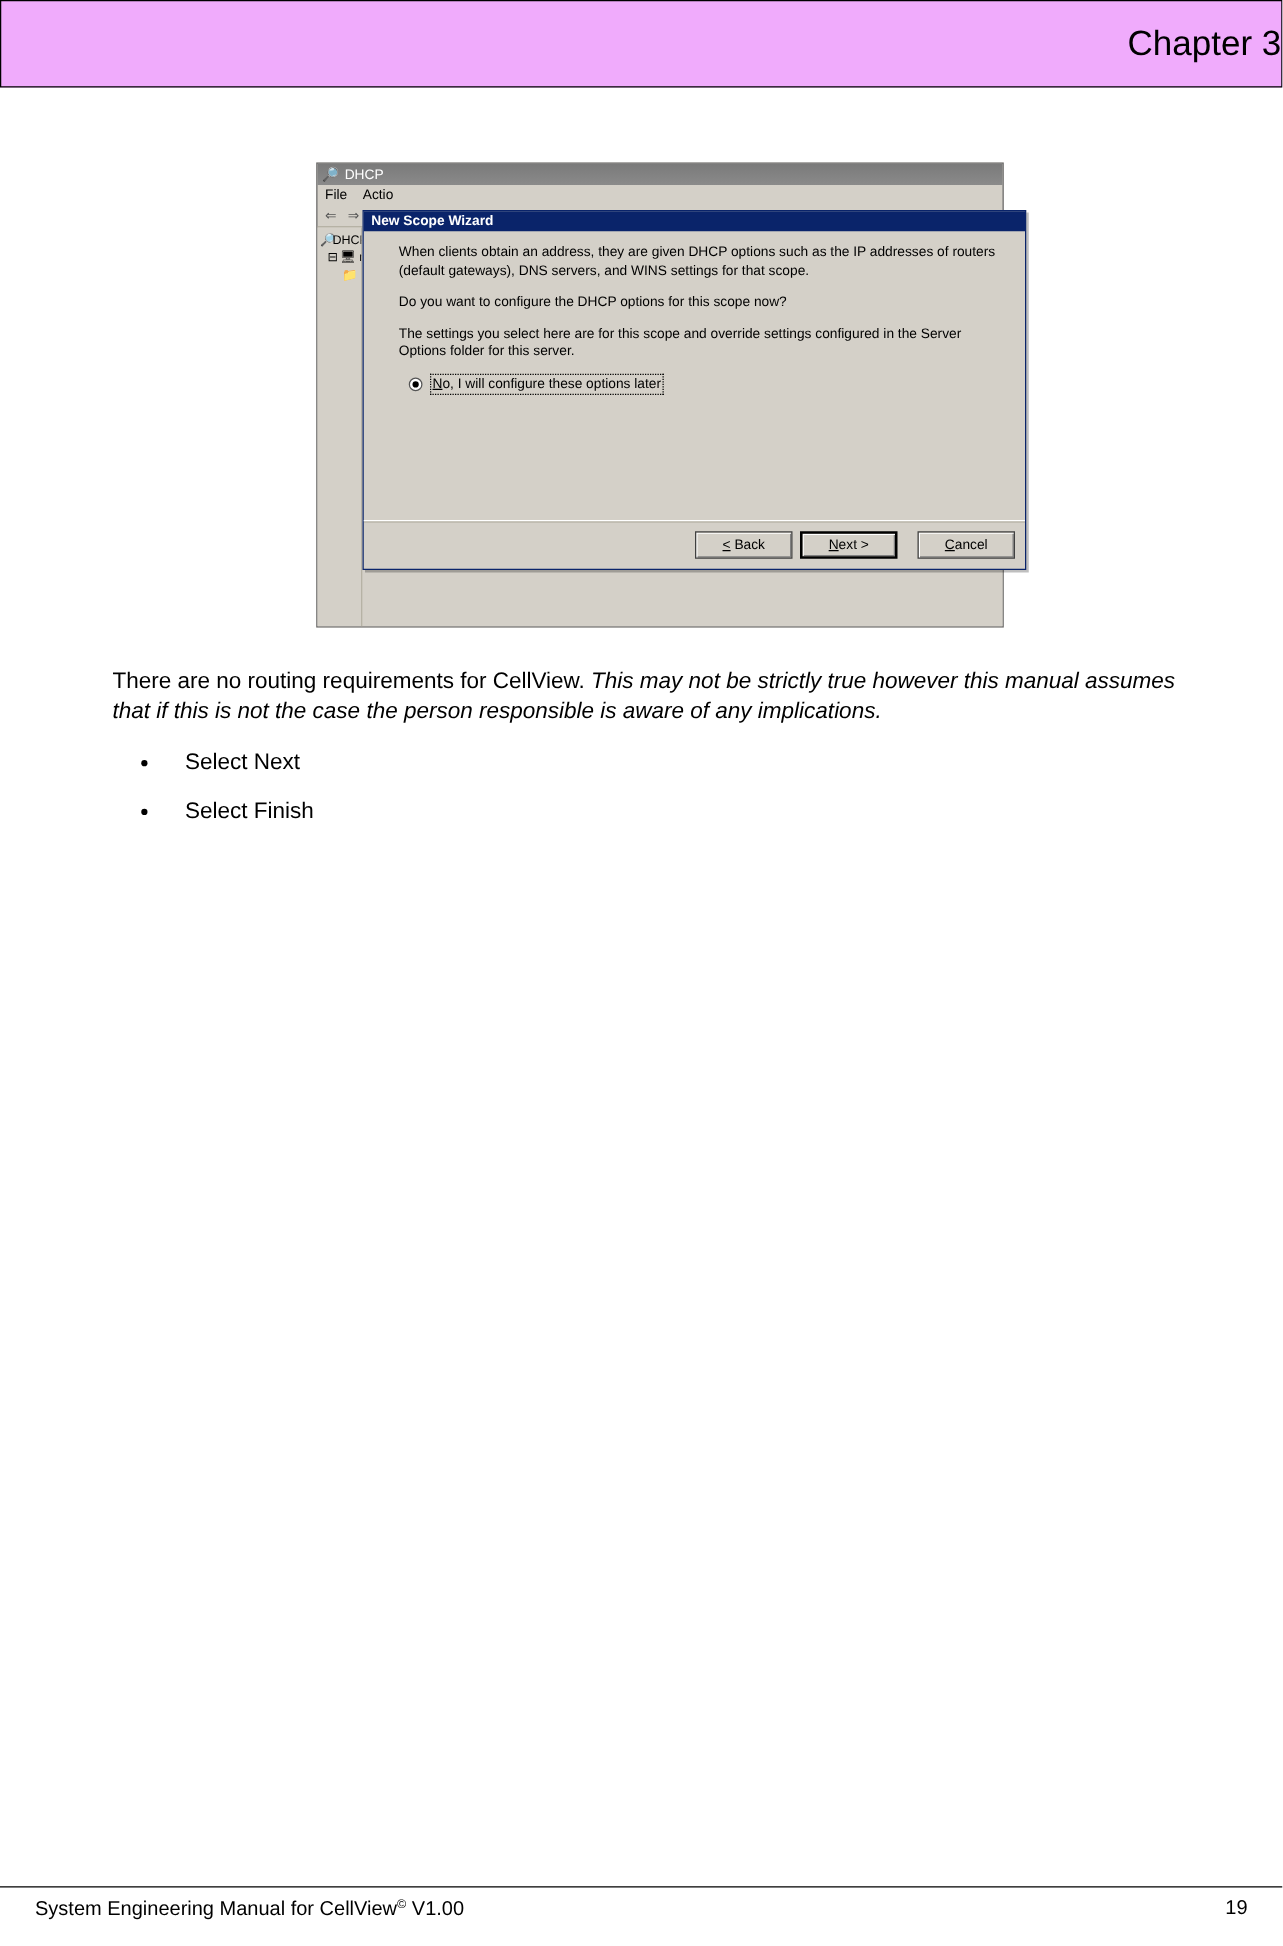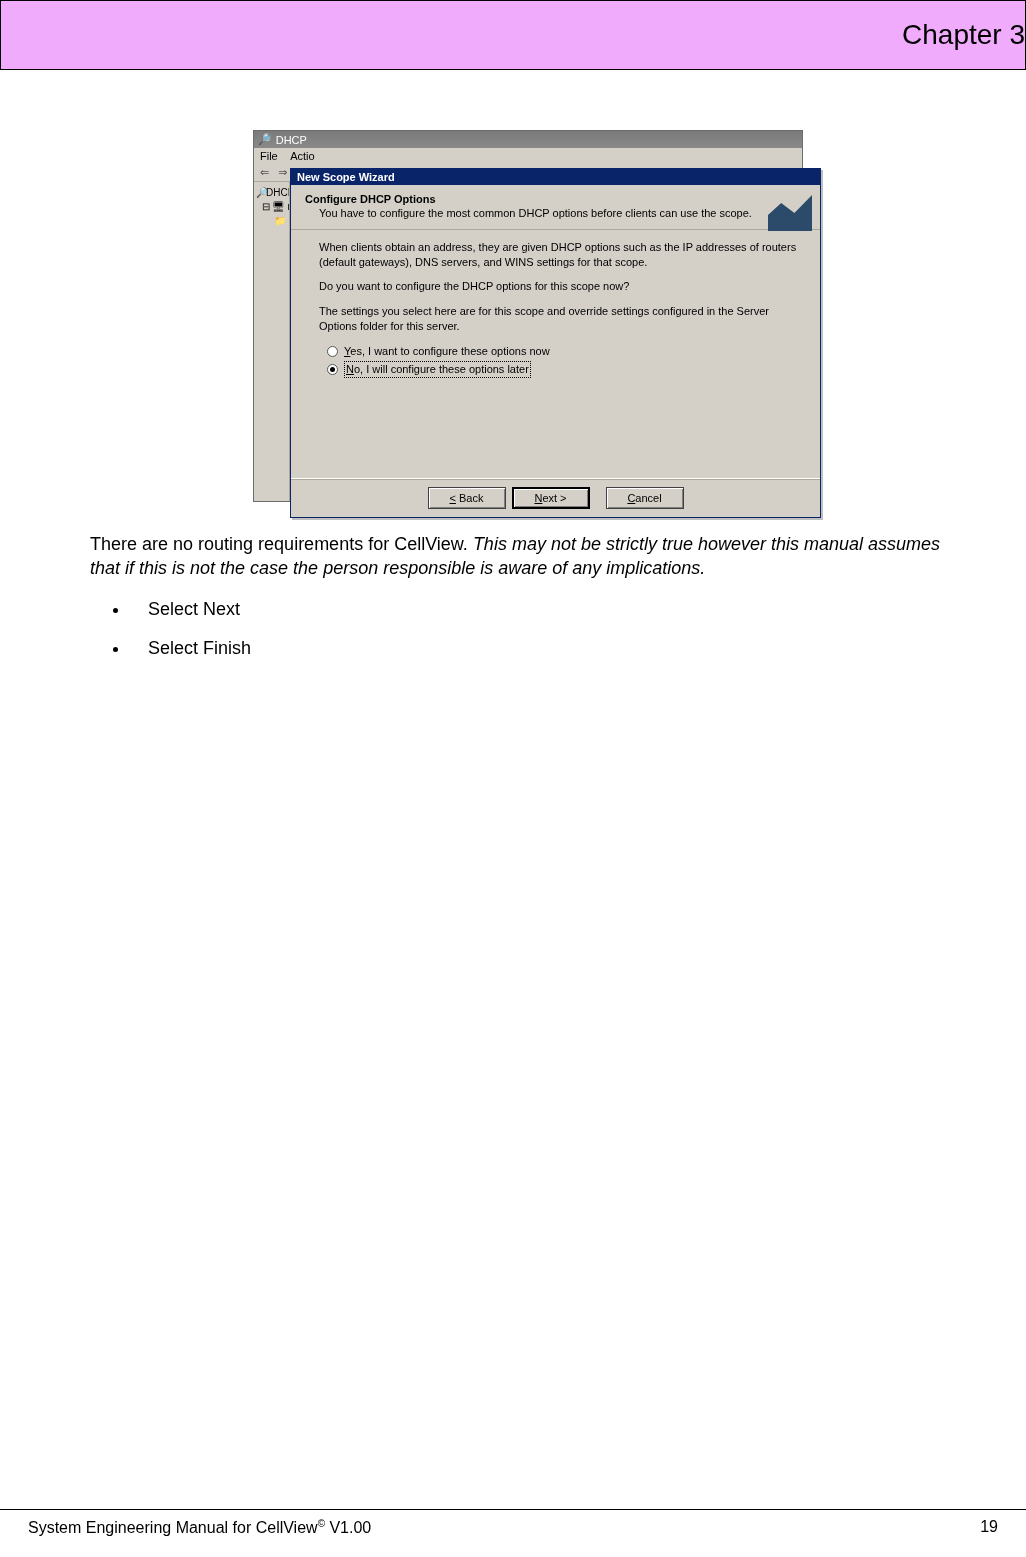--- a/index.html
+++ b/index.html
@@ -115,21 +115,21 @@
     margin-right:6px; background:#fff; display:inline-flex;
     align-items:center;justify-content:center;flex-shrink:0;
   }
   .radio.sel::after { content:""; width:5px;height:5px;background:#000;border-radius:50%; }
   .opt .u::first-letter { text-decoration: underline; }
   .opt.boxed span.lbl { border:1px dotted #000; padding:0 1px; }
   .wizard-spacer { height: 90px; }
   .wizard-buttons {
     border-top:1px solid #fff;
     box-shadow: inset 0 1px 0 #aca899;
-    padding: 8px; display:flex; justify-content:center; gap:6px;
+    padding: 8px; display:flex; justify-content:flex-end; gap:6px;
   }
   .wbtn {
     width:78px; height:22px; font-size:11px;
     background:#d4d0c8; border:1px solid #404040;
     box-shadow: inset 1px 1px 0 #fff, inset -1px -1px 0 #808080;
     display:flex;align-items:center;justify-content:center;
   }
   .wbtn.def { border:2px solid #000; }
   .wbtn span::first-letter { text-decoration: underline; }
   
@@ -163,33 +163,24 @@
       </div>
       <div class="mmc-body">
         <div class="mmc-tree">
           <div class="row"><span class="ico">🔎</span><span>DHCP</span></div>
           <div class="row" style="padding-left:6px"><span class="ico">⊟</span>🖥 <span>mipa</span></div>
           <div class="row" style="padding-left:18px">📁</div>
         </div>
         <div class="mmc-right">
           <div class="wizard">
             <div class="wizard-title">New Scope Wizard</div>
-            <div class="wizard-head">
-              <b>Configure DHCP Options</b>
-              <div class="sub">You have to configure the most common DHCP options before clients can use the scope.</div>
-              <div class="deco"></div>
-            </div>
             <div class="wizard-body">
               <p>When clients obtain an address, they are given DHCP options such as the IP addresses of routers (default gateways), DNS servers, and WINS settings for that scope.</p>
               <p>Do you want to configure the DHCP options for this scope now?</p>
               <p>The settings you select here are for this scope and override settings configured in the Server Options folder for this server.</p>
-              <div class="opt">
-                <span class="radio"></span>
-                <span class="lbl u">Yes, I want to configure these options now</span>
-              </div>
               <div class="opt boxed">
                 <span class="radio sel"></span>
                 <span class="lbl u">No, I will configure these options later</span>
               </div>
               <div class="wizard-spacer"></div>
             </div>
             <div class="wizard-buttons">
               <div class="wbtn">
                   <span>&lt; Back</span>
                 </div>

